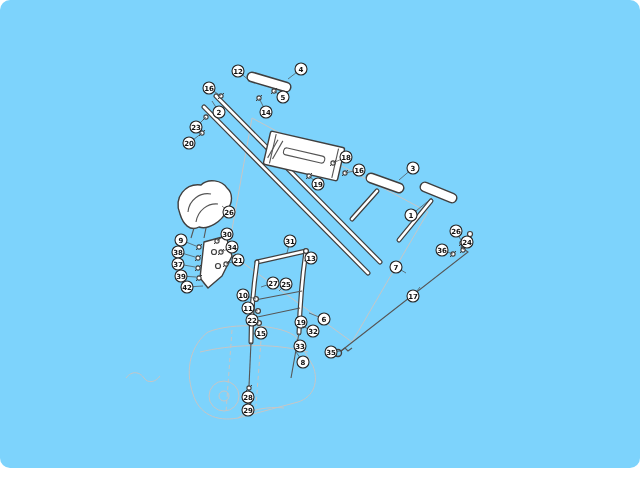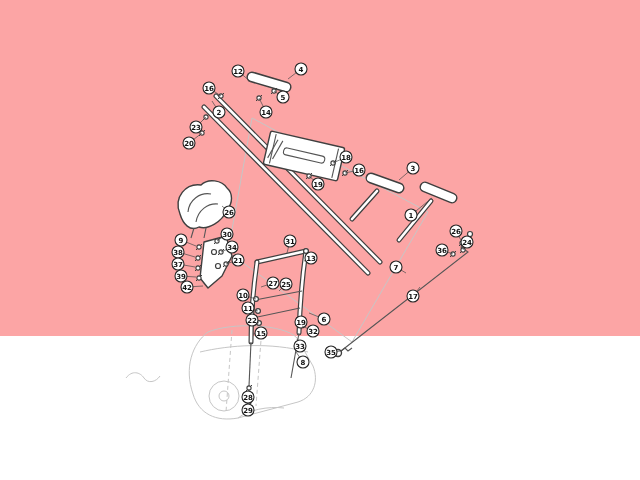--- a/index.html
+++ b/index.html
@@ -1,17 +1,17 @@
 <!DOCTYPE html>
 <html><head>
 <meta charset="utf-8">
 <style>
   html,body{margin:0;padding:0;background:#ffffff;}
   body{width:640px;height:480px;overflow:hidden;font-family:"DejaVu Sans",sans-serif;}
-  #stage{width:640px;height:336px;position:relative;background:#fca5a5;}
+  #stage{width:640px;height:468px;position:relative;background:#7dd3fc;border-radius:10px;}
   svg{display:block;}
   .part{fill:none;stroke:#3f3f3f;stroke-width:1.4;stroke-linejoin:round;}
   .part-fill{fill:#ffffff;stroke:#3f3f3f;stroke-width:1.4;stroke-linejoin:round;}
   .tube-o{stroke:#3f3f3f;stroke-width:5;fill:none;stroke-linecap:round;}
   .tube-i{stroke:#ffffff;stroke-width:2.6;fill:none;stroke-linecap:round;}
   .grip-o{stroke:#3f3f3f;stroke-width:11;stroke-linecap:round;}
   .grip-i{stroke:#ffffff;stroke-width:8;stroke-linecap:round;}
   .thin{stroke:#555555;stroke-width:1.1;fill:none;}
   .faint{stroke:#c6c6c6;stroke-width:1;fill:none;}
   .faint-dash{stroke:#c6c6c6;stroke-width:1;fill:none;stroke-dasharray:4 3;}

